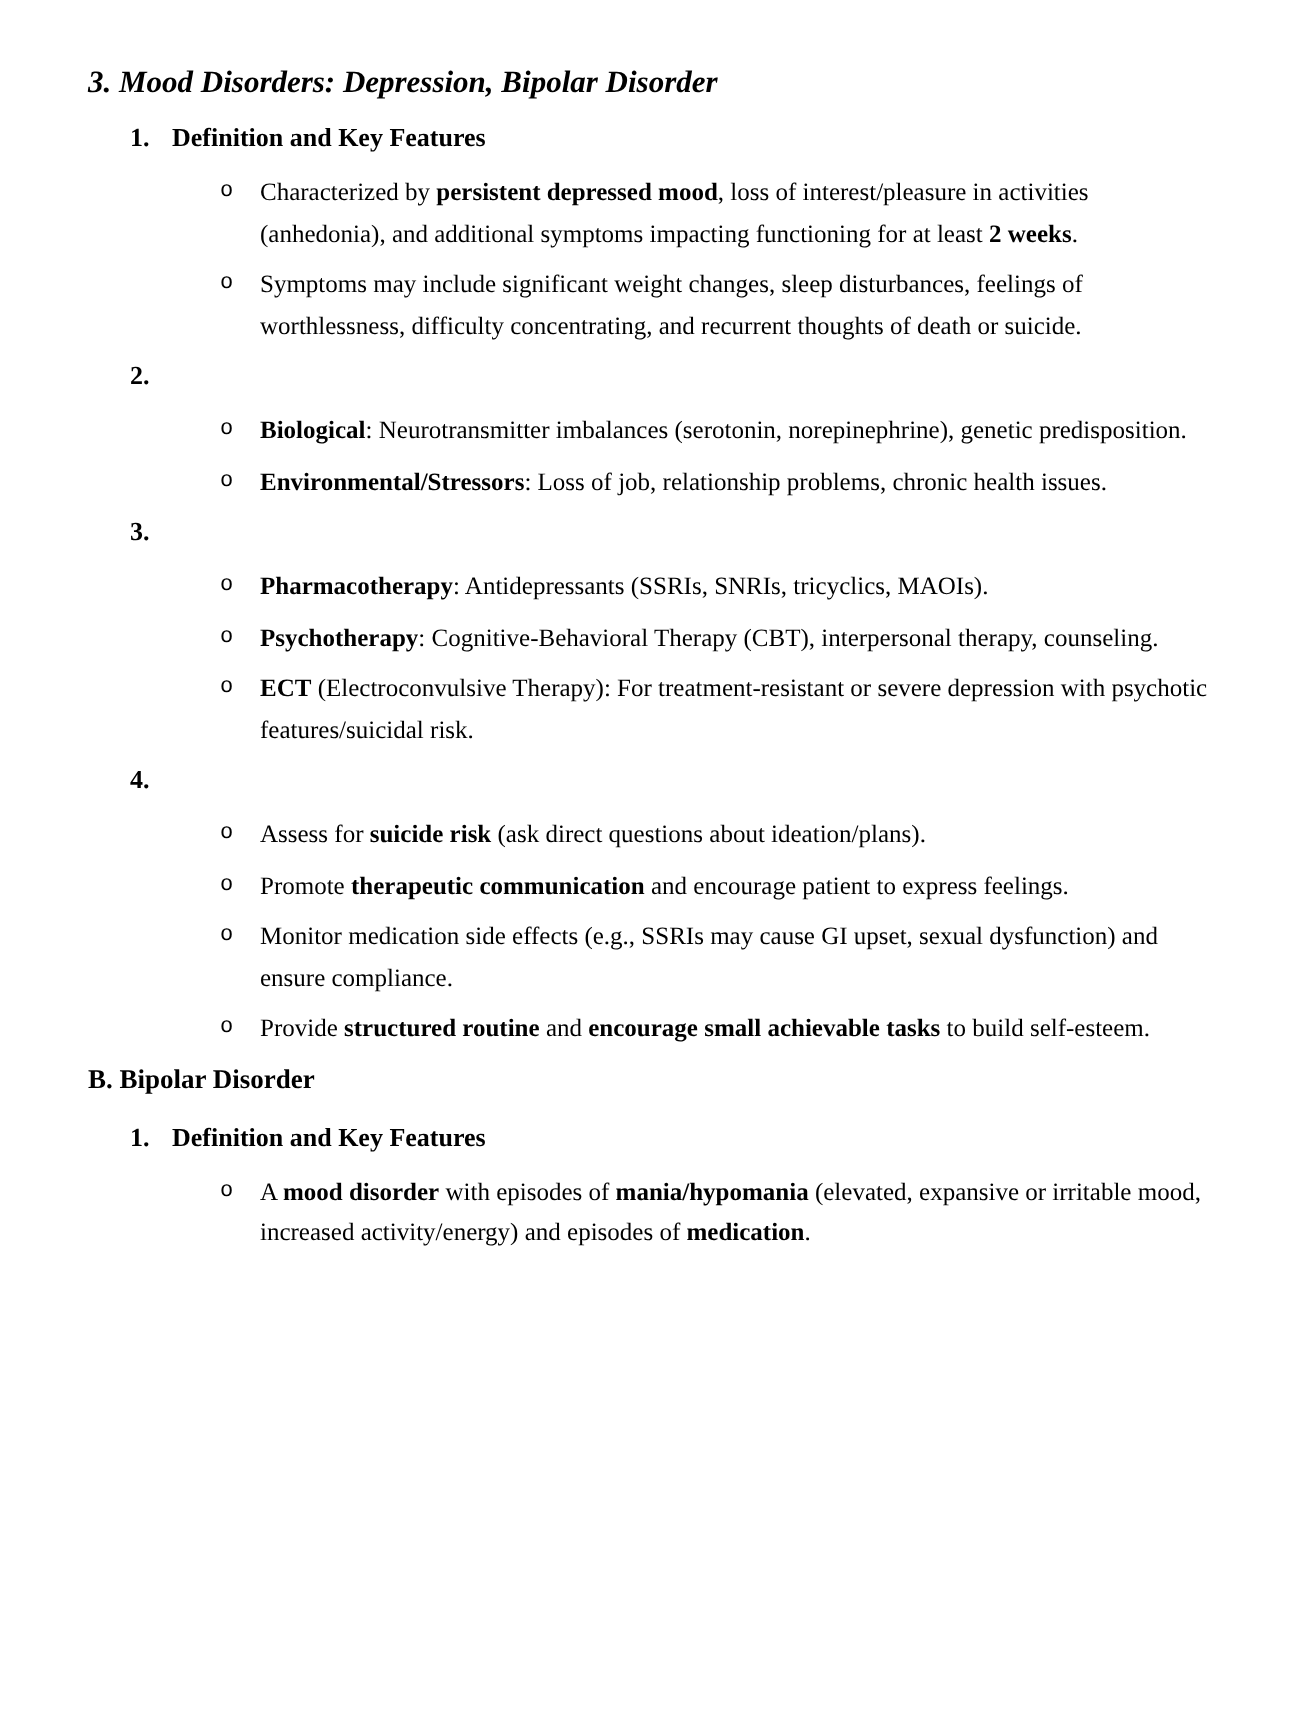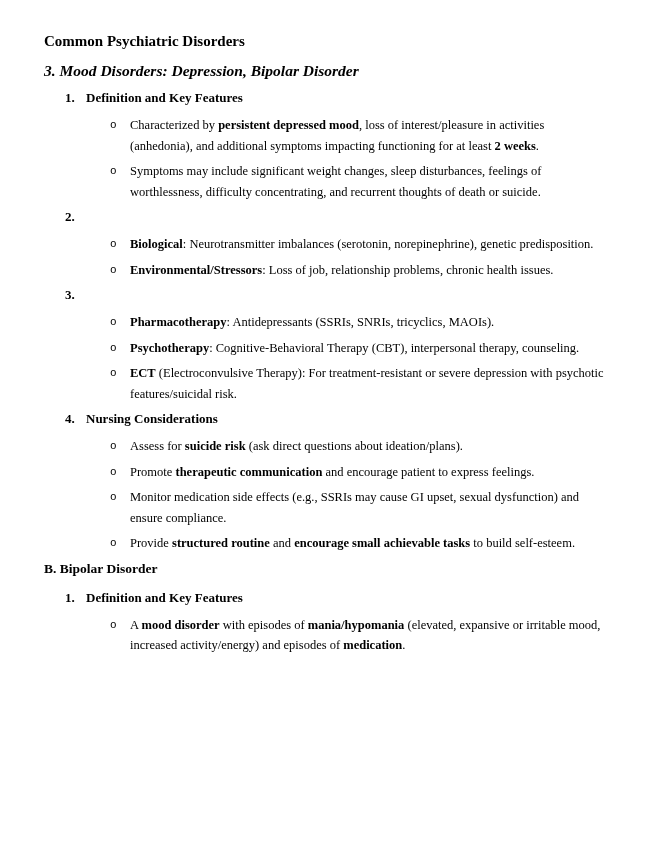--- a/index.html
+++ b/index.html
@@ -66,21 +66,20 @@
   }
   .b {
     font-weight: bold;
   }
 </style>
 </head>
 <body>
 
 <div class="doc">
 
-  <h1 class="title">Common Psychiatric Disorders</h1>
   <h2 class="subtitle">3. Mood Disorders: Depression, Bipolar Disorder</h2>
 
 
   <div class="sub-heading">
     <span class="num">1.</span>
     <span>Definition and Key Features</span>
   </div>
 
   <div class="bullet">
     <span class="marker">o</span>
@@ -116,21 +115,20 @@
     <span class="marker">o</span>
     <div class="btext"><span class="b">Psychotherapy</span><span>: Cognitive-Behavioral Therapy (CBT), interpersonal therapy, counseling.</span></div>
   </div>
   <div class="bullet">
     <span class="marker">o</span>
     <div class="btext"><span class="b">ECT</span><span> (Electroconvulsive Therapy): For treatment-resistant or severe depression with psychotic features/suicidal risk.</span></div>
   </div>
 
   <div class="sub-heading">
     <span class="num">4.</span>
-    <span>Nursing Considerations</span>
   </div>
 
   <div class="bullet">
     <span class="marker">o</span>
     <div class="btext"><span>Assess for </span><span class="b">suicide risk</span><span> (ask direct questions about ideation/plans).</span></div>
   </div>
   <div class="bullet">
     <span class="marker">o</span>
     <div class="btext"><span>Promote </span><span class="b">therapeutic communication</span><span> and encourage patient to express feelings.</span></div>
   </div>

